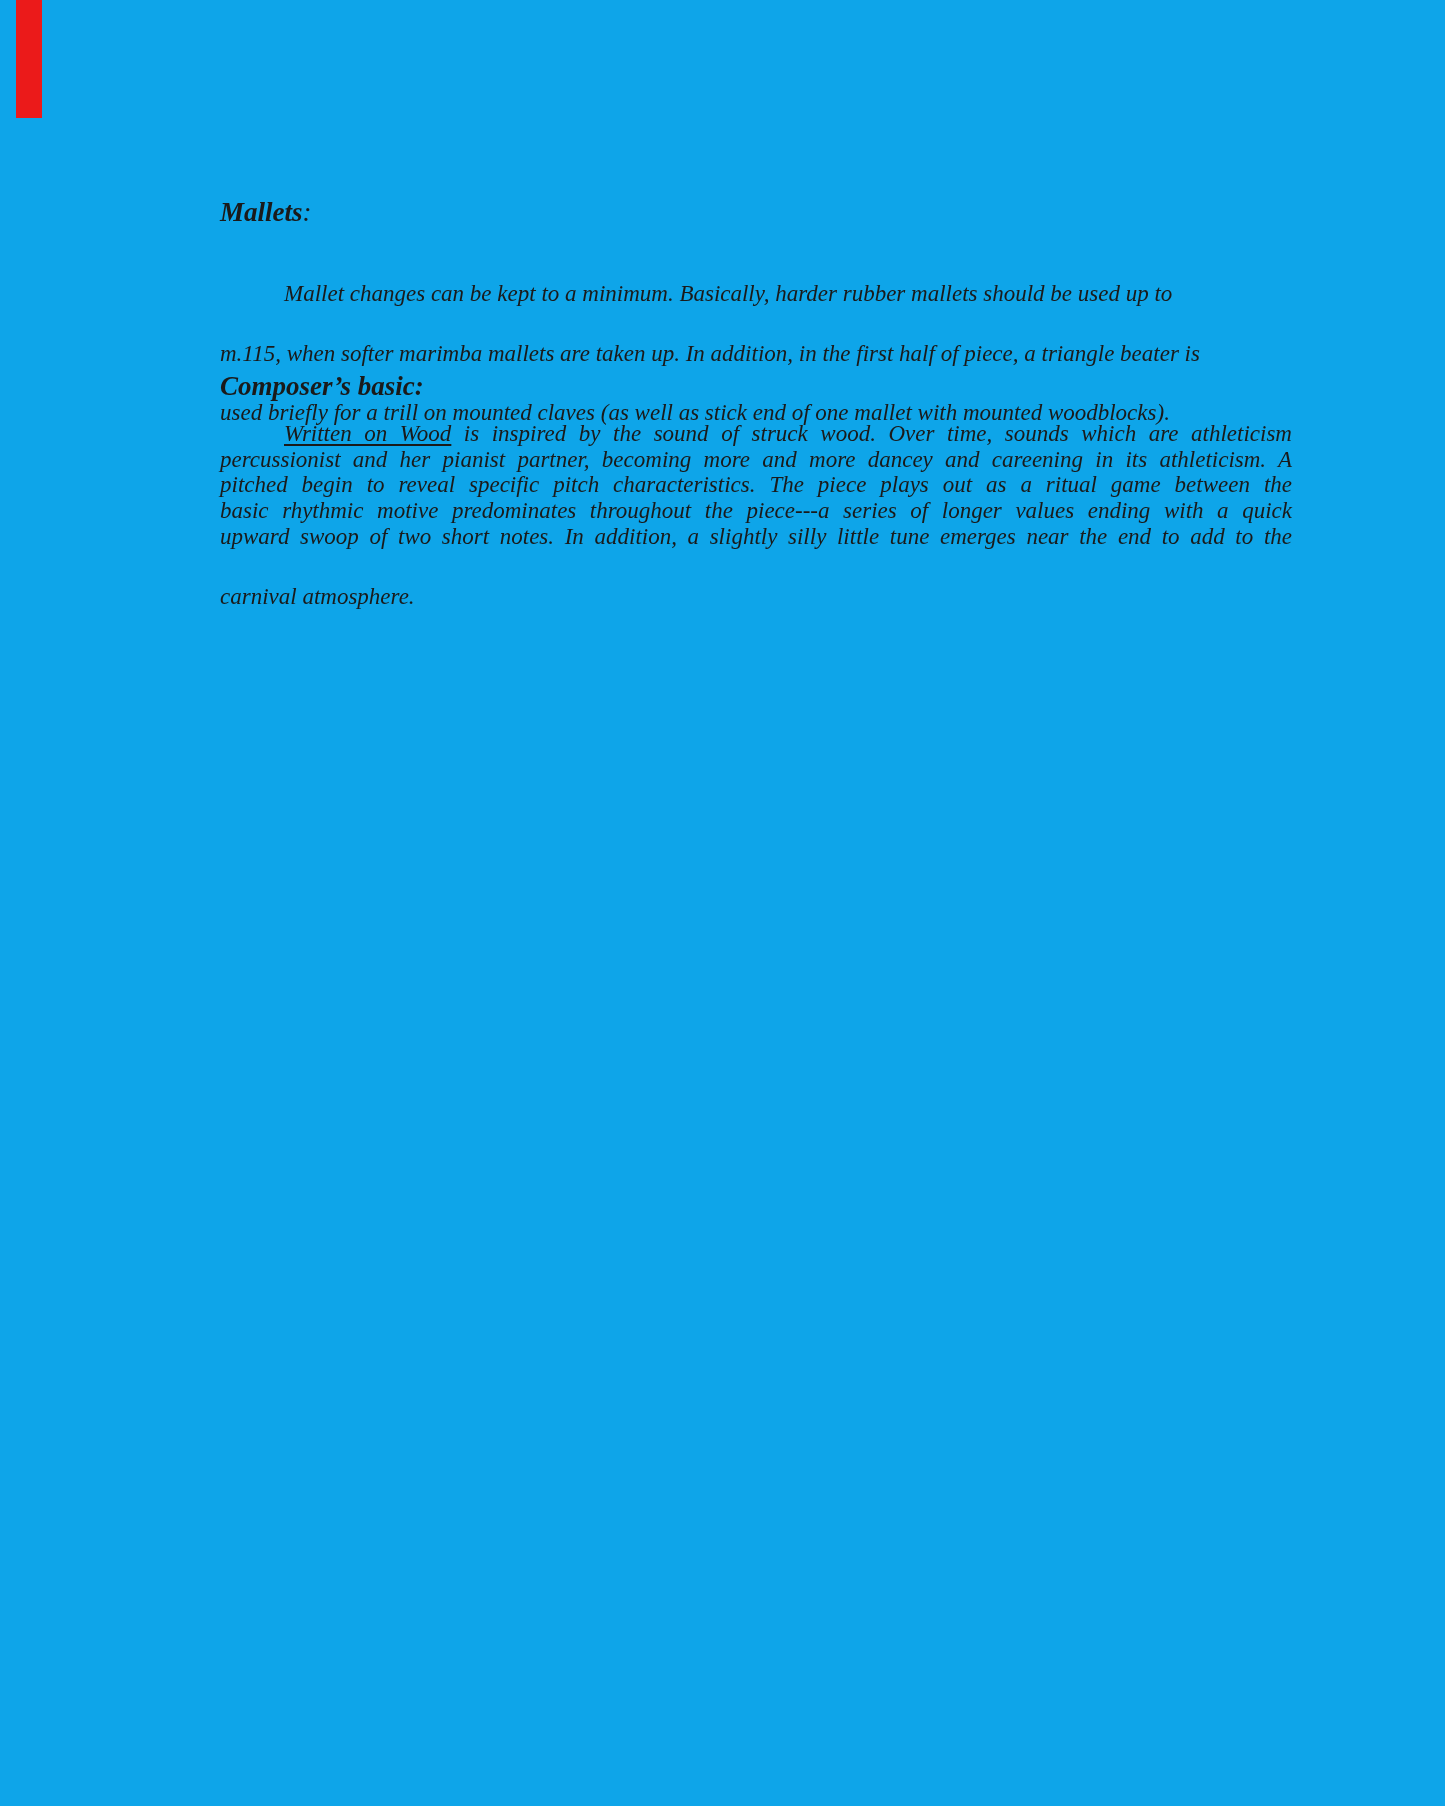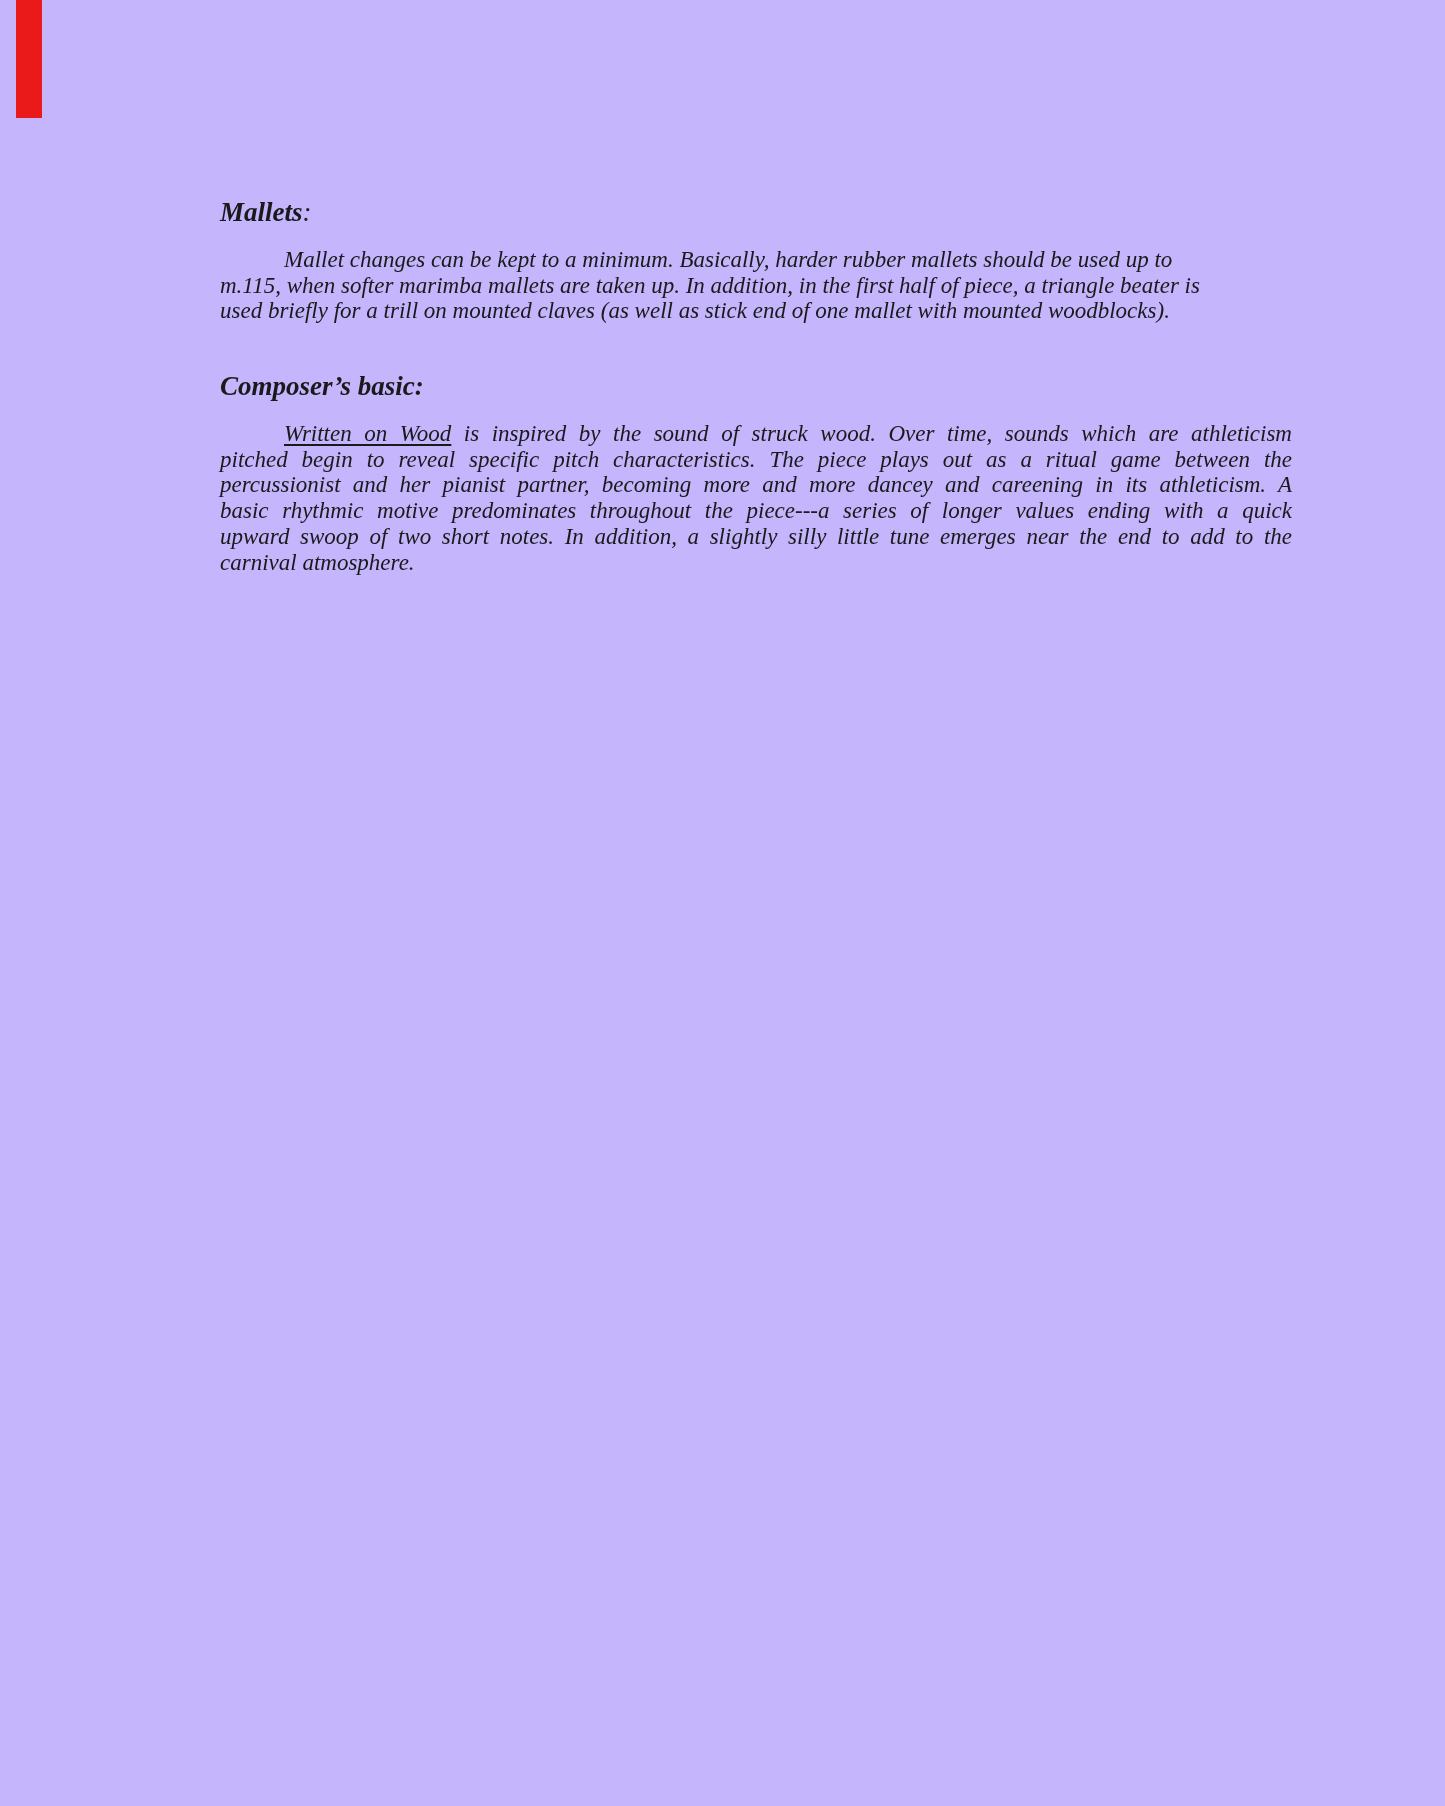--- a/index.html
+++ b/index.html
@@ -4,21 +4,21 @@
 <style>
   html, body {
     margin: 0;
     padding: 0;
     background: #ffffff;
   }
   .page {
     position: relative;
     width: 1445px;
     height: 1806px;
-    background: #c4b5fd;
+    background: #0ea5e9;
     overflow: hidden;
     font-family: "Liberation Serif", "DejaVu Serif", serif;
     font-style: italic;
     color: #1a1a1a;
   }
   .red-mark {
     position: absolute;
     left: 16px;
     top: 0;
     width: 26px;
@@ -37,21 +37,21 @@
   .heading .colon { font-weight: normal; }
   .para {
     position: absolute;
     left: 220px;
     width: 1072px;
     font-size: 23px;
     line-height: 25.7px;
   }
   #mallets-paragraph { top: 247px; }
   #composer-paragraph { top: 421px; }
-  .line { white-space: nowrap; }
+  .line { white-space: nowrap; margin-top: 34px; }
   .jline {
     text-align: justify;
     text-align-last: justify;
     text-justify: inter-word;
     white-space: normal;
   }
   .firstline { padding-left: 64px; }
   .lastline {
     text-align: left;
     text-align-last: left;
@@ -76,20 +76,20 @@
   <div class="para" id="mallets-paragraph">
     <div class="line firstline">Mallet changes can be kept to a minimum. Basically, harder rubber mallets should be used up to</div>
     <div class="line">m.115, when softer marimba mallets are taken up. In addition, in the first half of piece, a triangle beater is</div>
     <div class="line">used briefly for a trill on mounted claves (as well as stick end of one mallet with mounted woodblocks).</div>
   </div>
 
   <div class="heading" id="composer-heading">Composer’s basic:</div>
 
   <div class="para" id="composer-paragraph">
     <div class="jline firstline"><span class="underlined-title">Written on Wood</span><span> is inspired by the sound of struck wood. Over time, sounds which are athleticism</span></div>
+    <div class="jline">percussionist and her pianist partner, becoming more and more dancey and careening in its athleticism. A</div>
     <div class="jline">pitched begin to reveal specific pitch characteristics. The piece plays out as a ritual game between the</div>
-    <div class="jline">percussionist and her pianist partner, becoming more and more dancey and careening in its athleticism. A</div>
     <div class="jline">basic rhythmic motive predominates throughout the piece---a series of longer values ending with a quick</div>
     <div class="jline">upward swoop of two short notes. In addition, a slightly silly little tune emerges near the end to add to the</div>
     <div class="line lastline">carnival atmosphere.</div>
   </div>
 
 </div>
 
 </body></html>

